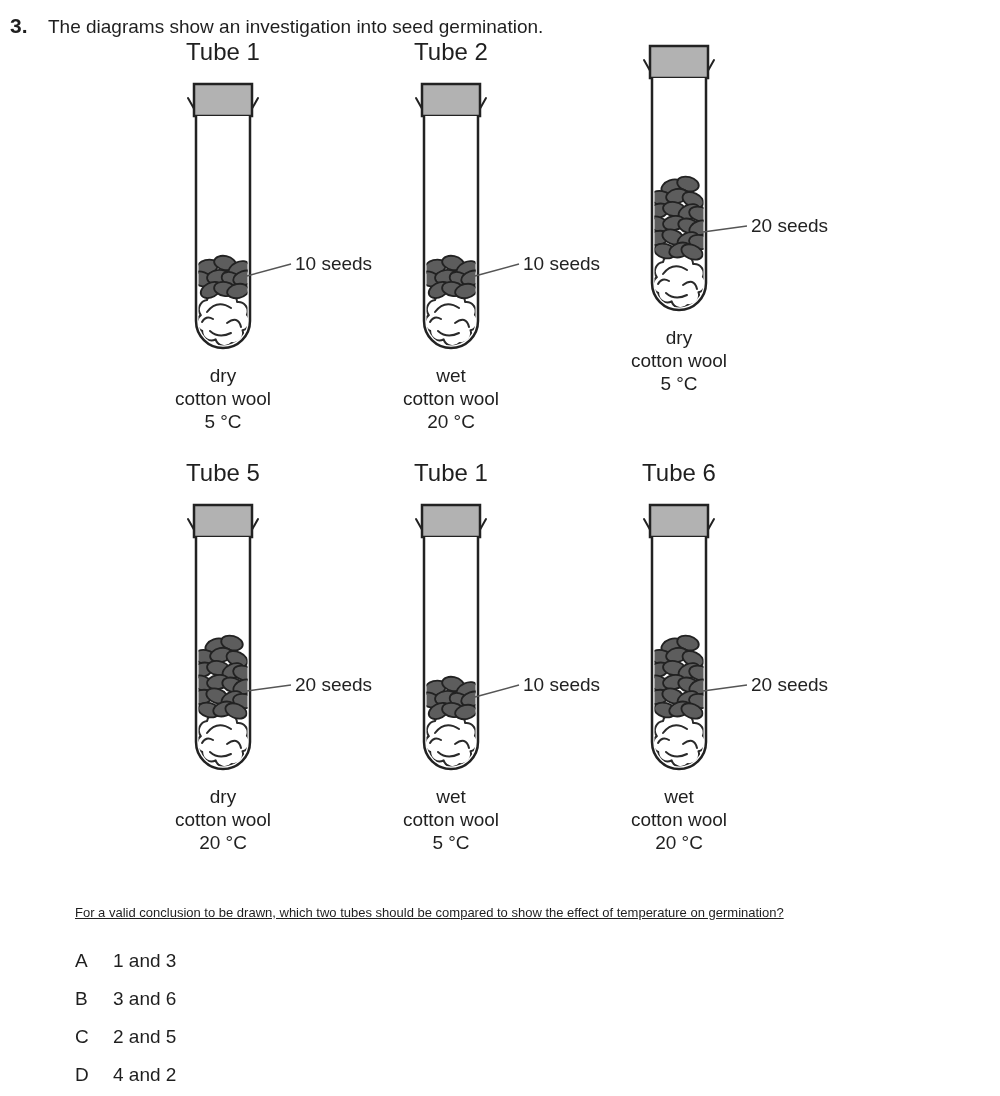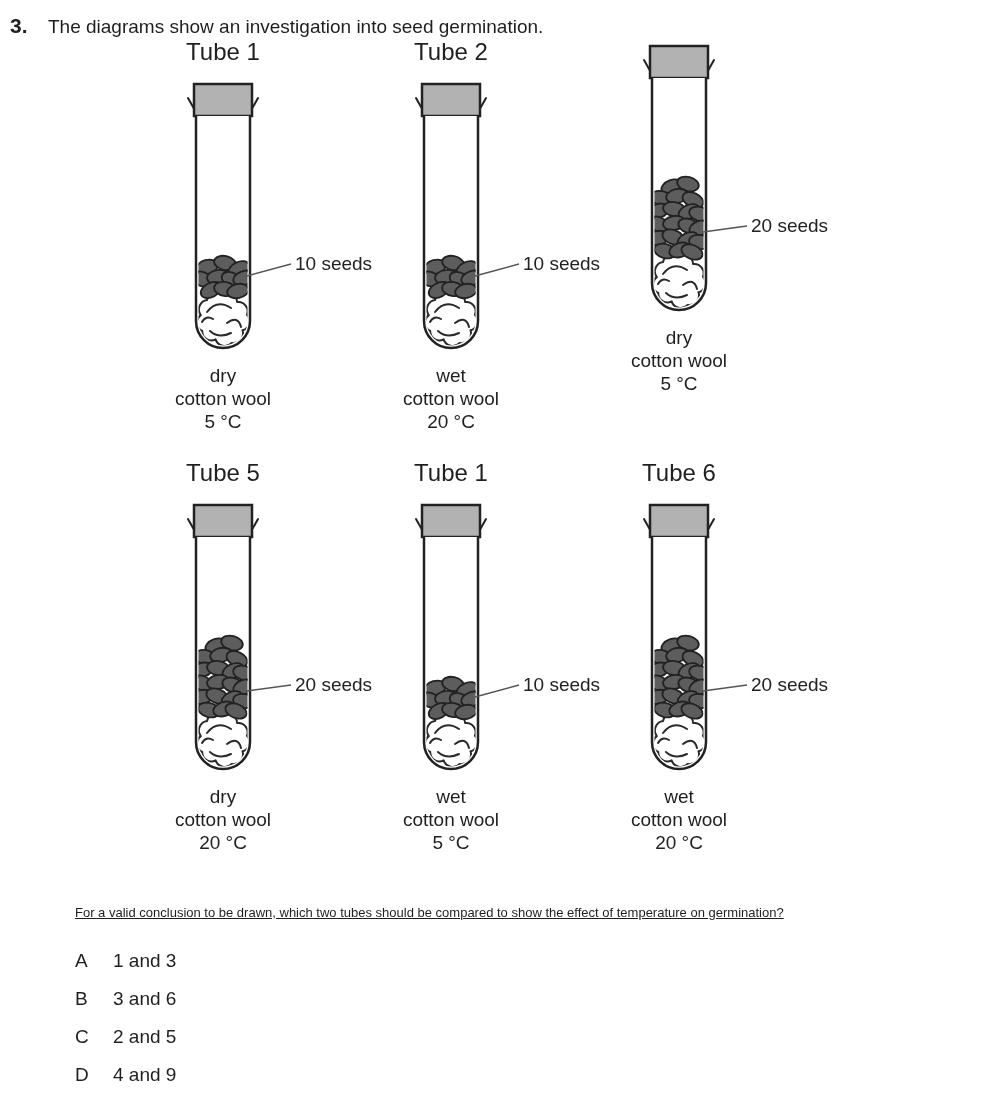--- a/index.html
+++ b/index.html
@@ -287,15 +287,15 @@
   <div class="option-row">
     <div class="option-letter">B</div>
     <div>3 and 6</div>
   </div>
   <div class="option-row">
     <div class="option-letter">C</div>
     <div>2 and 5</div>
   </div>
   <div class="option-row">
     <div class="option-letter">D</div>
-    <div>4 and 9</div>
+    <div>4 and 2</div>
   </div>
 </div>
 
 </body></html>

